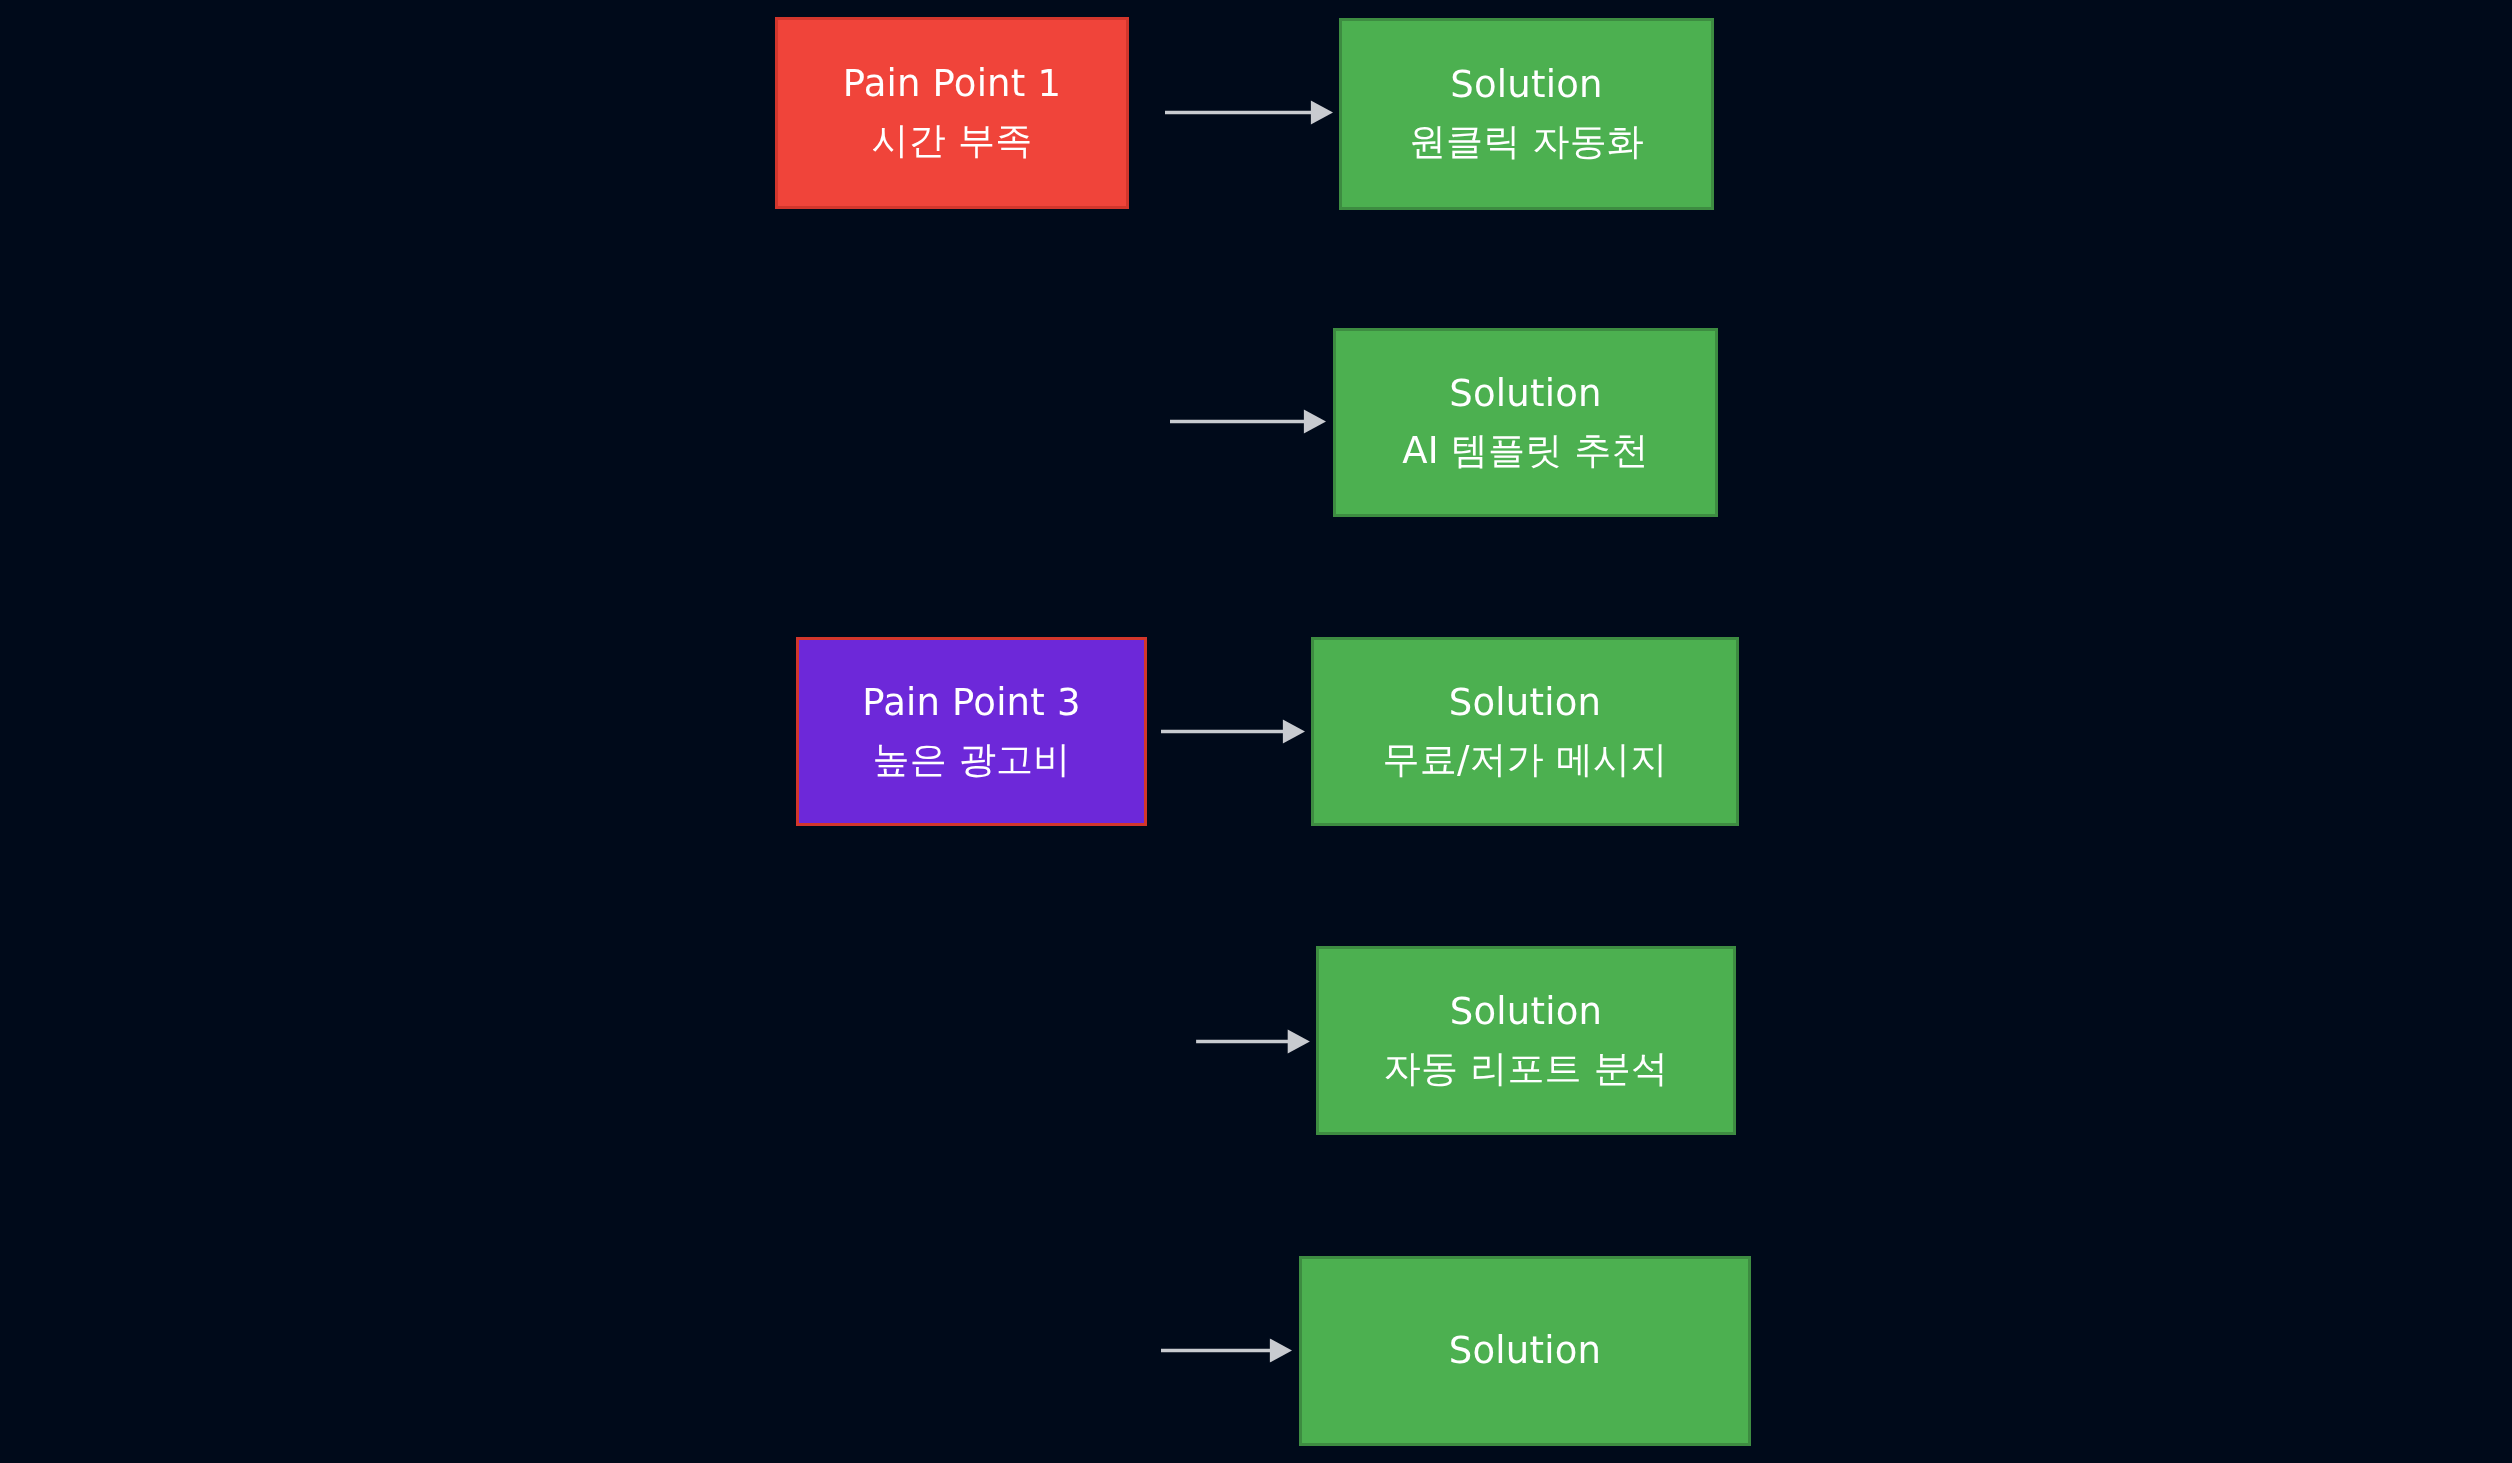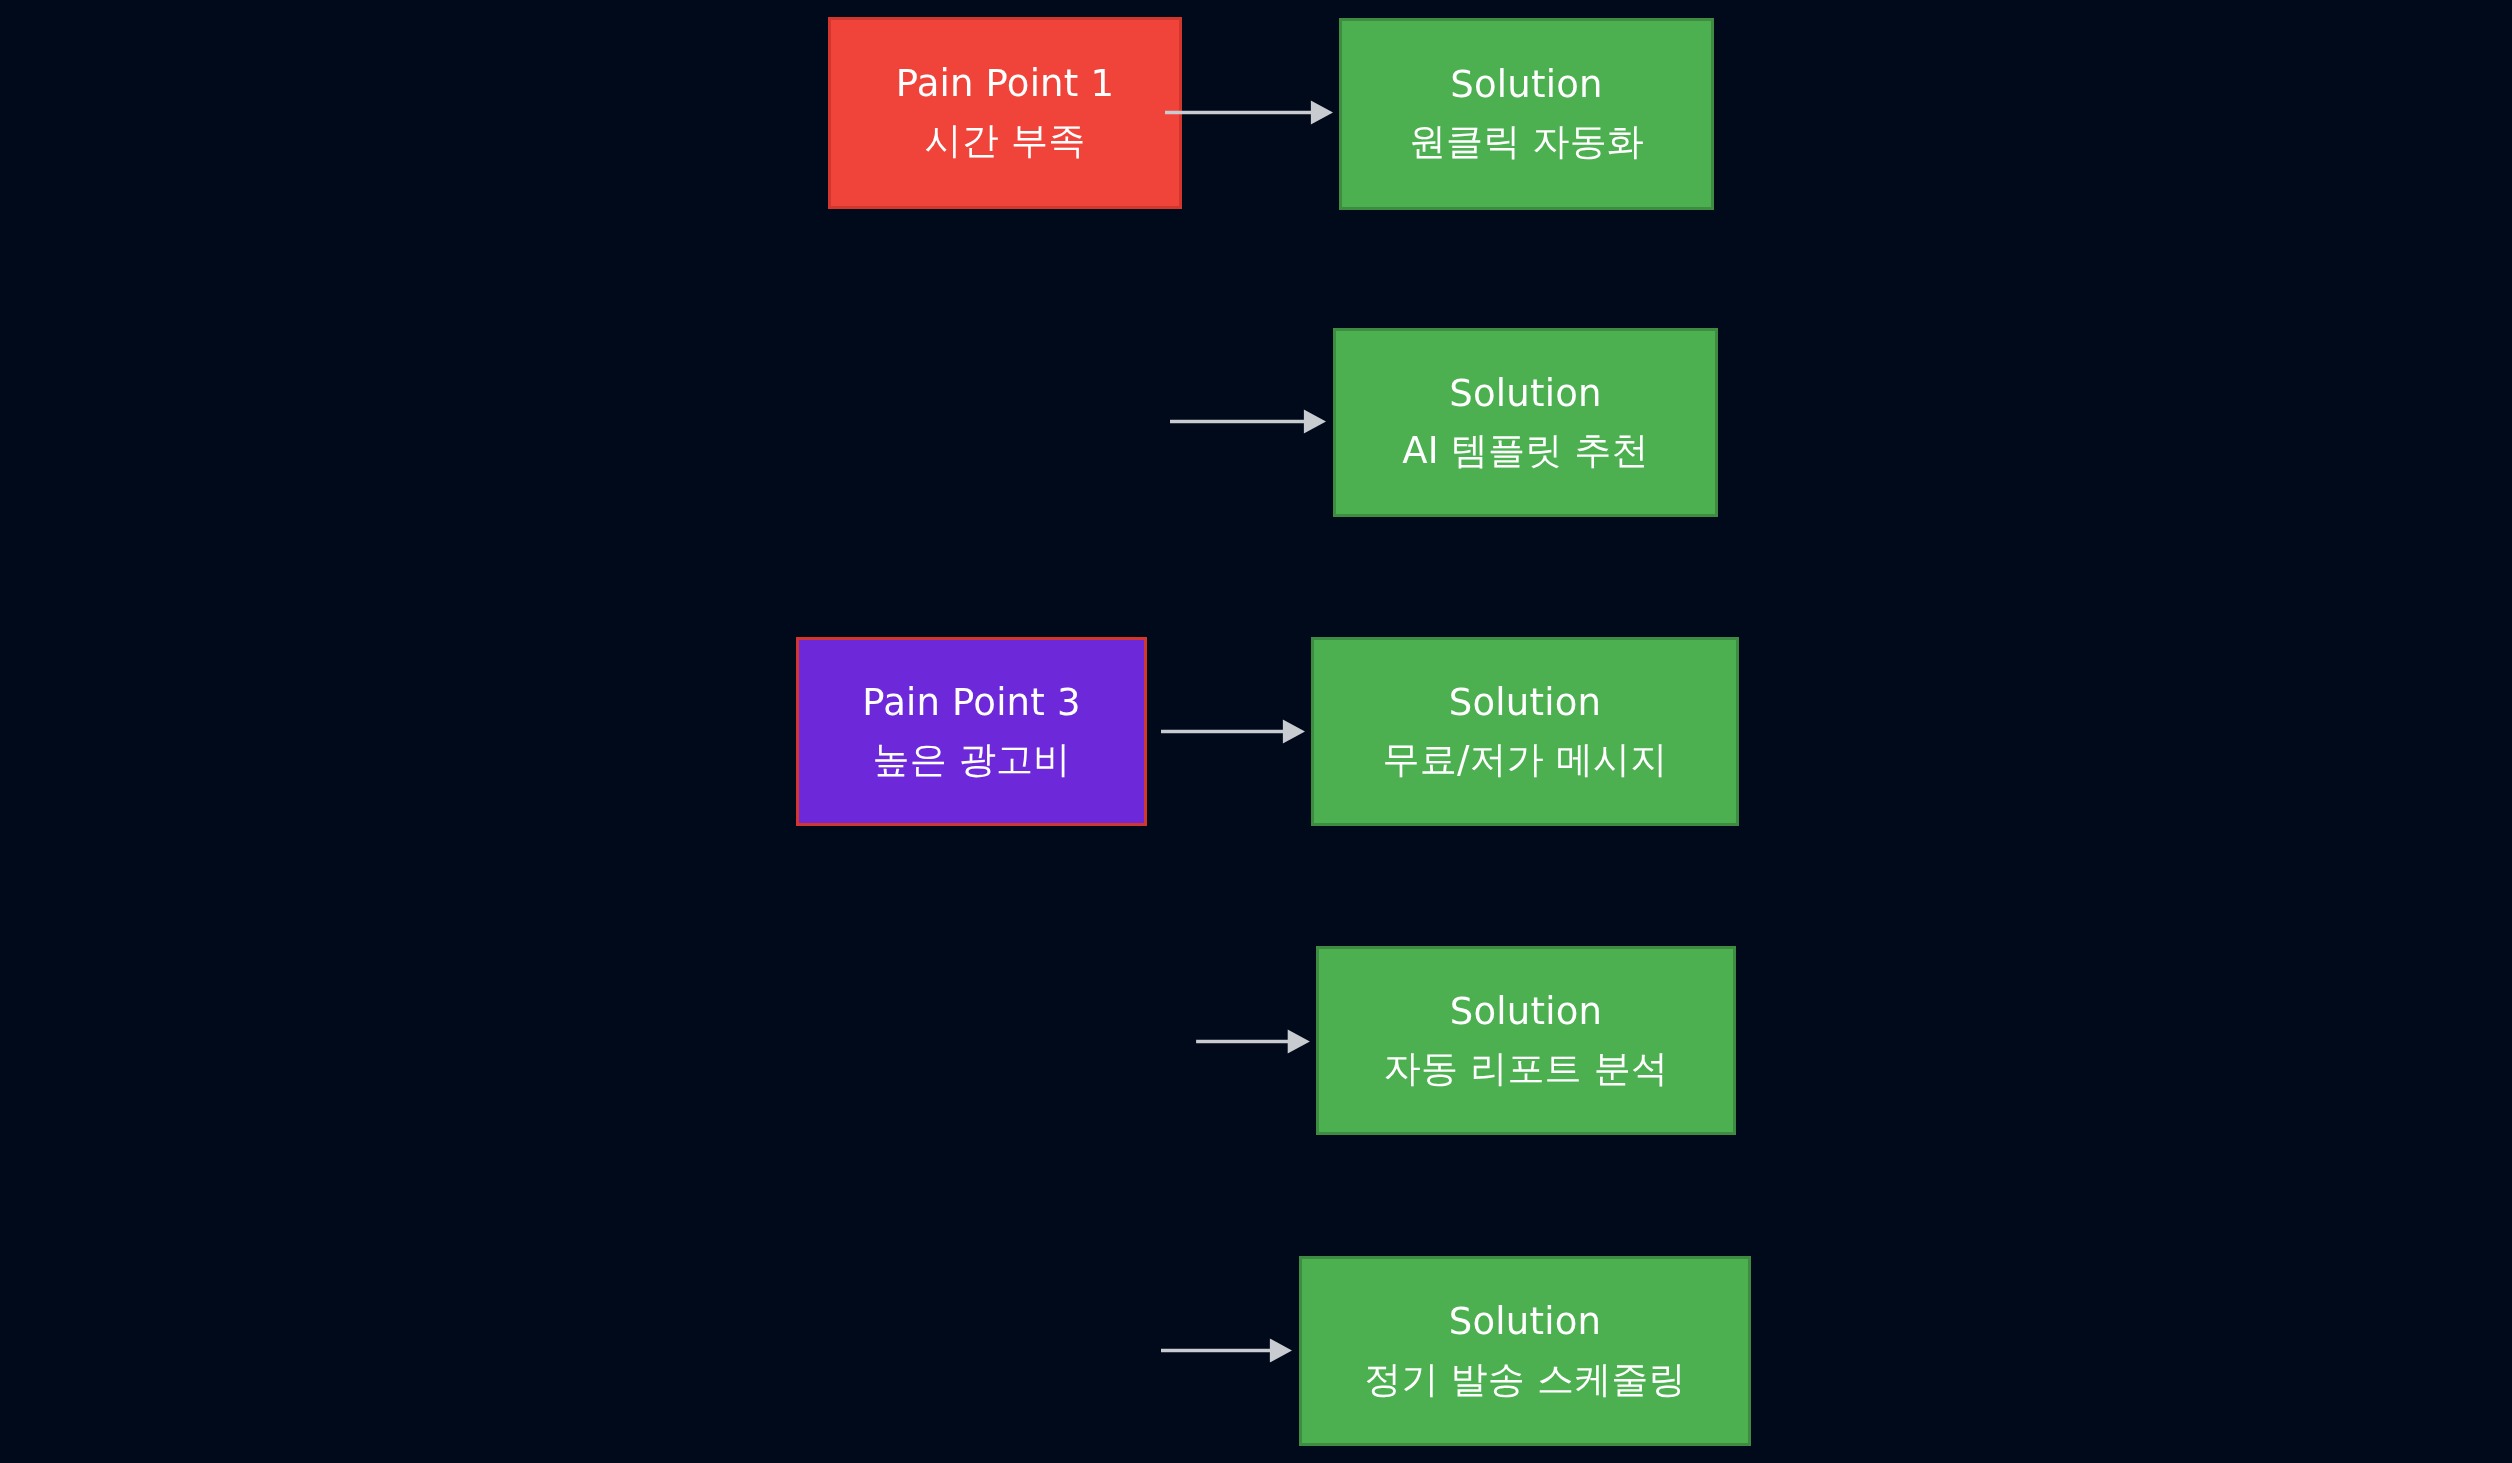--- a/index.html
+++ b/index.html
@@ -69,21 +69,21 @@
   }
   .edge svg {
     display: block;
     overflow: visible;
   }
 </style>
 </head>
 <body>
 
 <div id="canvas">
-    <div class="node pain" style="left: 828px; top: 16.6px; width: 354px; height: 192px; background: rgb(240, 68, 58); border-color: rgb(210, 54, 44);">
+    <div class="node pain" style="left: 775px; top: 16.6px; width: 354px; height: 192px; background: rgb(240, 68, 58); border-color: rgb(210, 54, 44);">
       <div class="line1">Pain Point 1</div>
       <div class="line2">시간 부족</div>
     </div>
     <div class="node solution" style="left: 1339px; top: 17.5px; width: 375px; height: 192px; background: rgb(76, 176, 80); border-color: rgb(61, 140, 65);">
       <div class="line1">Solution</div>
       <div class="line2">원클릭 자동화</div>
     </div>
     <div class="edge" style="left: 1165px; top: 94px; width: 168px;">
       <svg width="168" height="37" viewBox="0 0 182 40">
         <line x1="0" y1="20" x2="160" y2="20" stroke="#c8cbd0" stroke-width="4"></line>
@@ -119,21 +119,20 @@
       <div class="line2">자동 리포트 분석</div>
     </div>
     <div class="edge" style="left: 1196px; top: 1023px; width: 114px;">
       <svg width="114" height="37" viewBox="0 0 123 40">
         <line x1="0" y1="20" x2="101" y2="20" stroke="#c8cbd0" stroke-width="4"></line>
         <polygon points="99,7 123,20 99,33" fill="#c8cbd0"></polygon>
       </svg>
     </div>
     <div class="node solution" style="left: 1299px; top: 1256px; width: 452px; height: 190px; background: rgb(76, 176, 80); border-color: rgb(61, 140, 65);">
       <div class="line1">Solution</div>
-      <div class="line2">정기 발송 스케줄링</div>
     </div>
     <div class="edge" style="left: 1161px; top: 1332px; width: 131px;">
       <svg width="131" height="37" viewBox="0 0 142 40">
         <line x1="0" y1="20" x2="120" y2="20" stroke="#c8cbd0" stroke-width="4"></line>
         <polygon points="118,7 142,20 118,33" fill="#c8cbd0"></polygon>
       </svg>
     </div>
   </div>
 
 

